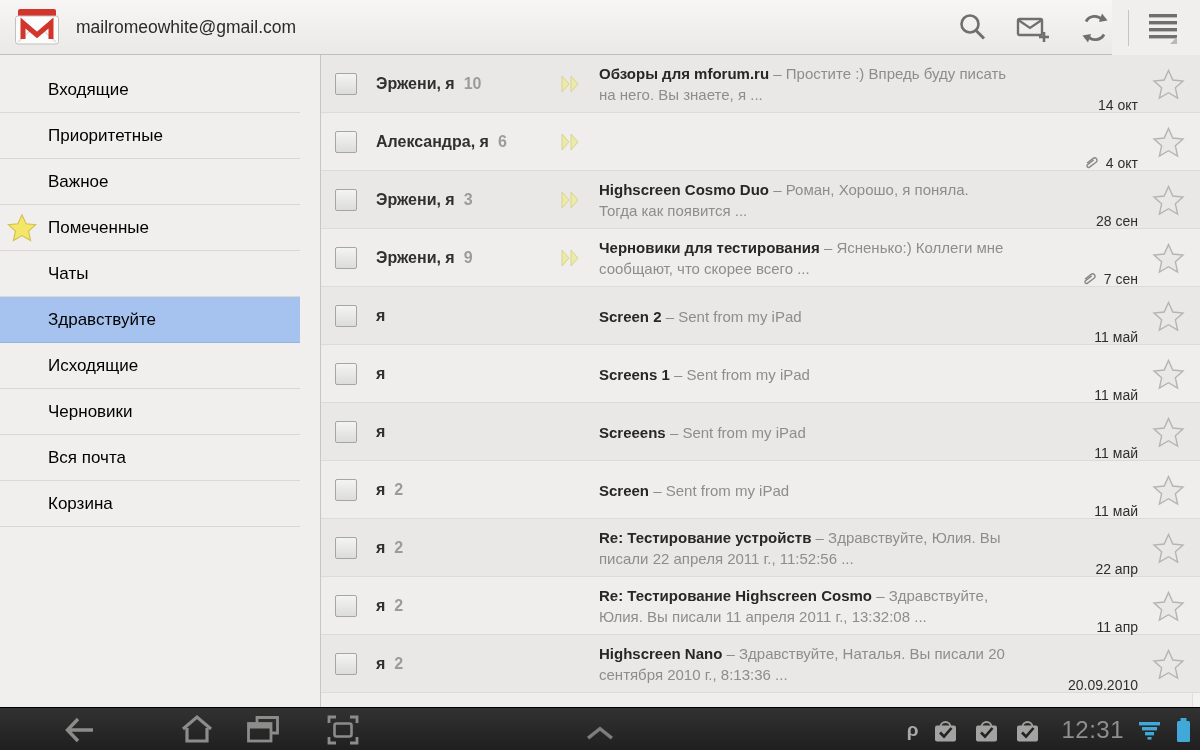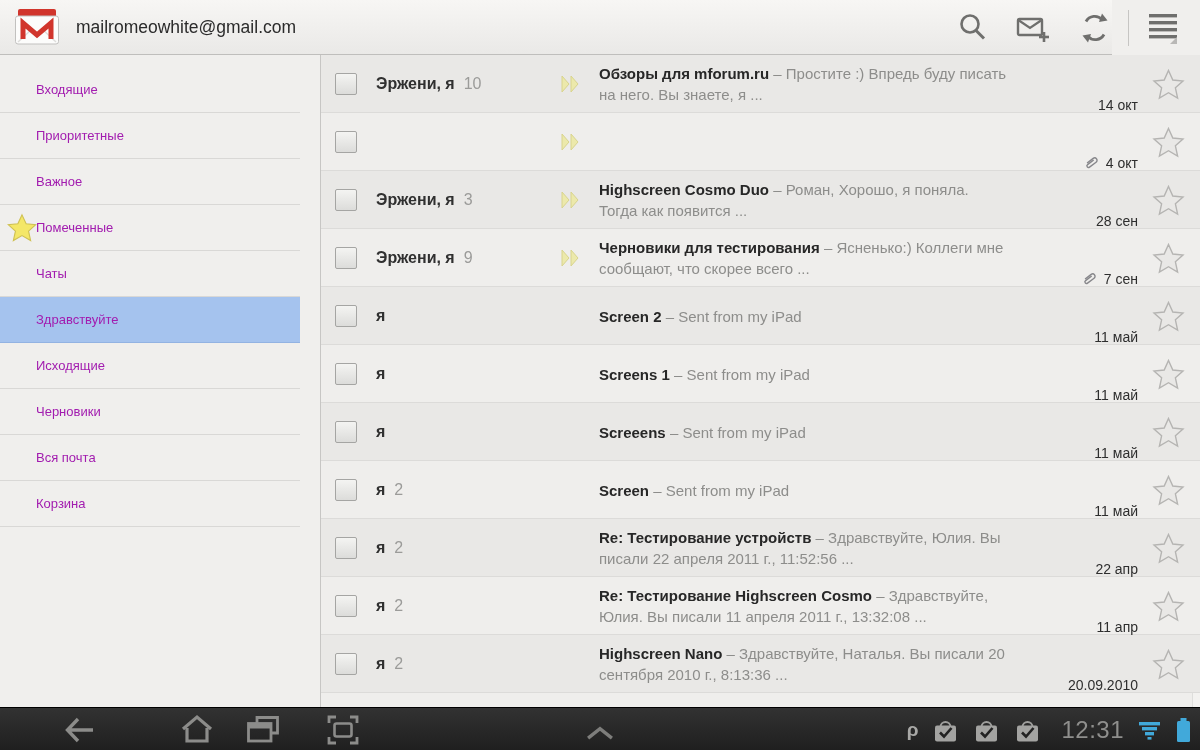--- a/index.html
+++ b/index.html
@@ -15,36 +15,36 @@
   .tb-icon { position:absolute; top:11px; width:34px; height:34px; cursor:pointer; }
   .tb-search  { left:956px; }
   .tb-compose { left:1016px; }
   .tb-refresh { left:1078px; }
   .tb-divider { position:absolute; left:1128px; top:10px; width:1px; height:36px; background:#c6c5c3; }
   .tb-menu    { left:1146px; }
 
   
   .sidebar { position:absolute; left:0; top:55px; width:320px; height:652px; background:#f0efed; }
   .side-list { position:absolute; left:0; top:12px; width:300px; }
-  .side-item { position:relative; height:46px; line-height:46px; padding-left:36px;
-    font-size:13px; color:#a21caf; border-bottom:1px solid #d9d8d6; cursor:pointer;
+  .side-item { position:relative; height:46px; line-height:46px; padding-left:48px;
+    font-size:17px; color:#000000; border-bottom:1px solid #d9d8d6; cursor:pointer;
     white-space:nowrap; }
   .side-item.selected { background:#a5c3ee; border-bottom-color:#93b3e2; }
   .side-item .side-star { position:absolute; left:7px; top:8px; width:30px; height:30px; display:none; }
 
   
   .maillist { position:absolute; left:320px; top:55px; width:880px; height:652px;
     background:#ebeae8; border-left:1px solid #c7c6c4; }
   .email-row { position:relative; height:58px; border-bottom:1px solid #dcdbd9; background:#e9e8e6; cursor:pointer; }
   .email-row.alt { background:#efeeec; }
   .checkbox { position:absolute; left:14px; top:18px; width:22px; height:22px;
     background:linear-gradient(#f4f4f2,#dcdcda); border:1px solid #a5a5a3; border-radius:2px; cursor:pointer; }
   .sender { position:absolute; left:55px; top:0; height:58px; line-height:58px;
     font-size:16px; color:#303030; font-weight:bold; white-space:nowrap; }
-  .sender .cnt { font-weight:normal; color:#9b9b99; margin-left:9px; }
+  .sender .cnt { font-weight:bold; color:#9b9b99; margin-left:9px; }
   .imp-mark { position:absolute; left:239px; top:20px; width:24px; height:18px; display:none; }
   .subj { position:absolute; left:278px; top:0; width:408px; height:58px;
     display:flex; flex-direction:column; justify-content:center;
     font-size:15px; line-height:21px; }
   .subj .inner { display:block; }
   .subj .t { font-weight:bold; color:#272727; }
   .subj .sn { color:#8d8d8b; }
   .redact { display:none; }
   .redact .r1 { width:392px; height:11px; background:#63636a; filter:blur(1.6px); border-radius:2px; margin-bottom:9px; }
   .redact .r2 { width:348px; height:9px;  background:#a6a6a4; filter:blur(1.6px); border-radius:2px; }
@@ -175,20 +175,23 @@
     <div class="meta">
 
       <span class="date">14 окт</span>
     </div>
     <svg class="rowstar" viewBox="0 0 33 33">
       <polygon points="16.5,2.5 20.8,12 31,13 23.4,19.8 25.6,30 16.5,24.7 7.4,30 9.6,19.8 2,13 12.2,12" fill="#e9e8e6" stroke="#b5b4b2" stroke-width="1.4"></polygon>
     </svg>
   </div>
     <div class="email-row alt">
     <div class="checkbox"></div>
+    <div class="sender">
+      <span class="nm">Александра, я</span><span class="cnt">6</span>
+    </div>
     <svg class="imp-mark" viewBox="0 0 24 18" style="display: block;">
       <path d="M2 1 L9 9 L2 17 Z" fill="#ece9ab" stroke="#d8d48e" stroke-width="1"></path>
       <path d="M11 1 L18 9 L11 17 Z" fill="#ece9ab" stroke="#d8d48e" stroke-width="1"></path>
     </svg>
     <div class="subj">
 
       <span class="redact" style="display: block;">
         <span class="r1"></span><span class="r2"></span>
       </span>
     </div>

